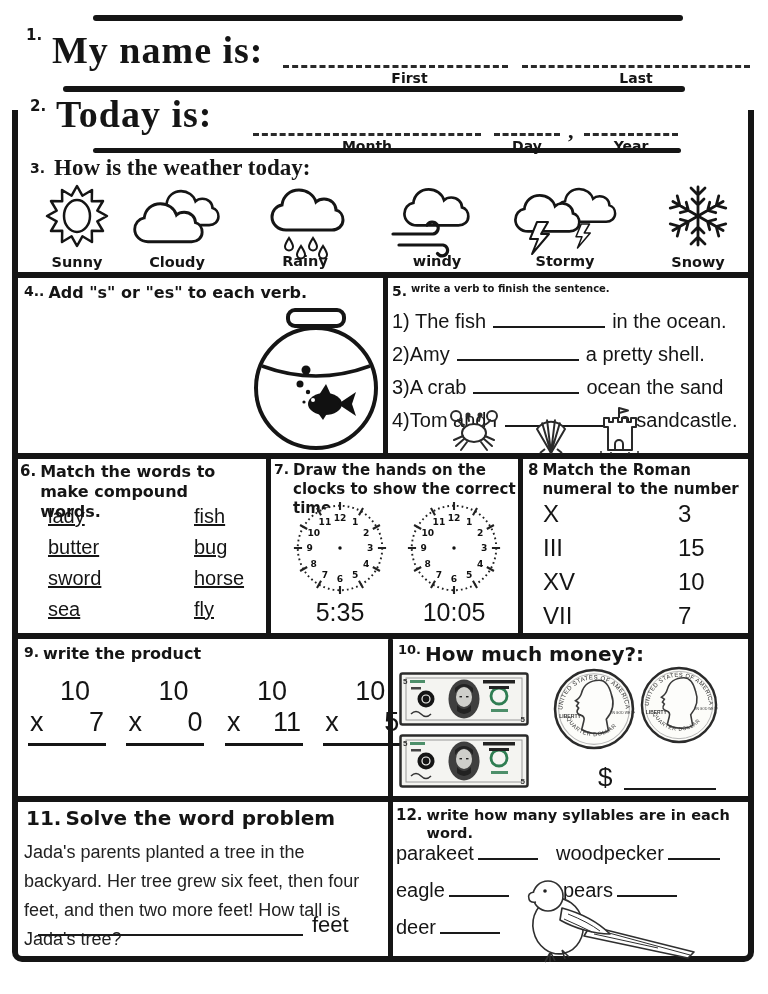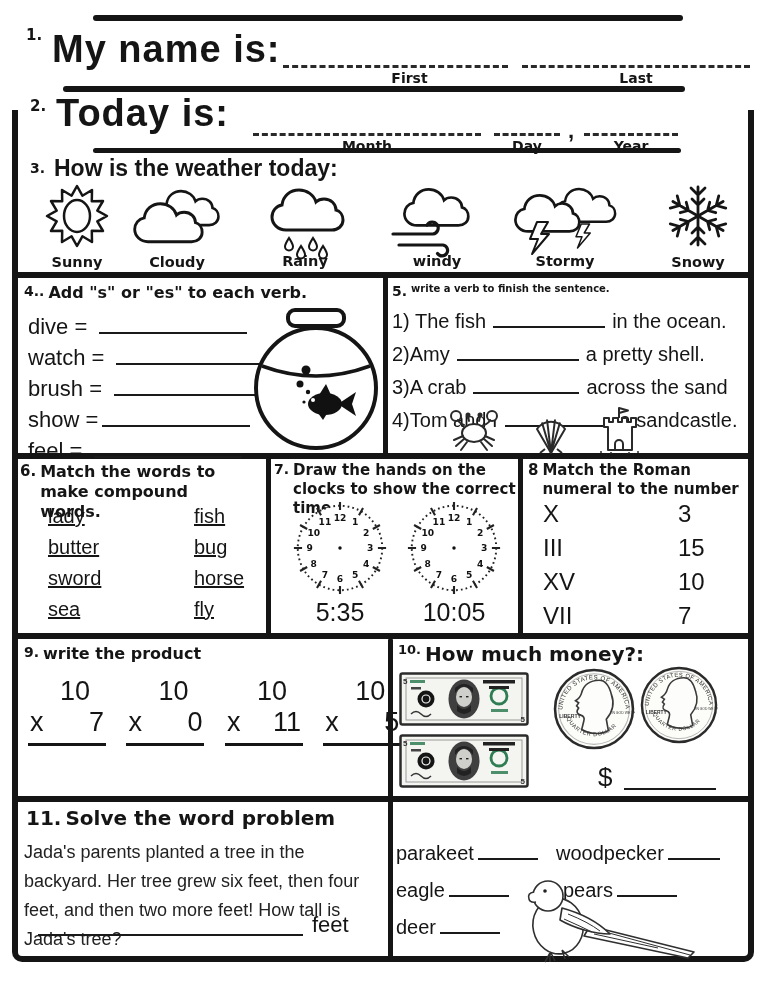--- a/index.html
+++ b/index.html
@@ -1,21 +1,21 @@
 <!DOCTYPE html>
 <html><head>
 <meta charset="utf-8">
 <style>
   * { margin:0; padding:0; box-sizing:border-box; }
   html,body { background:#fff; }
   #canvas {
     position:relative; width:768px; height:994px; background:#fff;
     font-family:"Liberation Sans", sans-serif; color:#151515; overflow:hidden;
   }
-  .hand { font-family:Liberation Sans, sans-serif; font-weight:700; }
+  .hand { font-family:Liberation Serif, serif; font-weight:700; }
   .abs { position:absolute; }
   .sep { position:absolute; background:#151515; border-radius:3px; }
   .vsep { position:absolute; background:#151515; border-radius:3px; }
   .outer-box {
     position:absolute; left:12px; top:110px; width:742px; height:852px;
     border:6px solid #151515; border-top:none; border-radius:0 0 10px 10px;
   }
   .big-num { font-size:15px; font-weight:700; font-family:"DejaVu Sans",sans-serif; }
   .big-title { font-size:38px; letter-spacing:1px; }
   .dashline { position:absolute; border-bottom:3px dashed #2a2a2a; height:20px; }
@@ -175,27 +175,20 @@
       </g>
         </svg>
       </div>
     <div class="wlabel">Snowy</div>
   </div>
 
   <div class="cell-title" style="left:24px;top:283px;width:350px">
     <span class="snum" style="font-size:14px">4..</span>
     <span class="stitle" style="font-size:16px">Add "s" or "es" to each verb.</span>
   </div>
-  <div class="abs" style="left:28px;top:310px">
-    <div class="verb-row"><span>dive =</span><span class="blank"></span></div>
-    <div class="verb-row"><span>watch =</span><span class="blank"></span></div>
-    <div class="verb-row"><span>brush =</span><span class="blank"></span></div>
-    <div class="verb-row"><span>show =</span><span class="blank" style="margin-left:4px"></span></div>
-    <div class="verb-row"><span>feel =</span><span class="blank"></span></div>
-  </div>
   <svg class="abs" style="left:250px;top:306px" width="132" height="146" viewBox="0 0 132 146">
     <circle cx="66" cy="82" r="60" fill="#fff" stroke="#151515" stroke-width="4"></circle>
     <rect x="38" y="4" width="56" height="16" rx="7" fill="#fff" stroke="#151515" stroke-width="4"></rect>
     <path d="M12,60 Q66,80 120,60" fill="none" stroke="#151515" stroke-width="3.5"></path>
     <g fill="#111">
       <ellipse cx="75" cy="98" rx="17" ry="11"></ellipse>
       <polygon points="88,98 106,86 102,98 106,110"></polygon>
       <polygon points="69,89 76,78 81,89"></polygon>
       <polygon points="68,107 73,114 78,106"></polygon>
       <circle cx="56" cy="64" r="4.5"></circle>
@@ -206,21 +199,21 @@
     <circle cx="63" cy="94" r="2" fill="#fff"></circle>
   </svg>
 
   <div class="cell-title" style="left:392px;top:283px;width:356px">
     <span class="snum" style="font-size:14px">5.</span>
     <span class="stitle" style="font-size:10px">write a verb to finish the sentence.</span>
   </div>
   <div class="abs" style="left:392px;top:308px;width:358px">
     <div class="sent-row"><span>1) The fish</span><span class="blank"></span><span>in the ocean.</span></div>
     <div class="sent-row"><span>2)Amy</span><span class="blank" style="width:122px"></span><span>a pretty shell.</span></div>
-    <div class="sent-row"><span>3)A crab</span><span class="blank" style="width:106px"></span><span>across the sand</span></div>
+    <div class="sent-row"><span>3)A crab</span><span class="blank" style="width:106px"></span><span>ocean the sand</span></div>
     <div class="sent-row"><span>4)Tom and I</span><span class="blank" style="width:108px"></span><span>a sandcastle.</span></div>
   </div>
   <svg class="abs" style="left:448px;top:408px" width="52" height="46" viewBox="0 0 52 46">
     <g fill="#fff" stroke="#2a2a2a" stroke-width="2" stroke-linecap="round">
       <circle cx="8" cy="8" r="5"></circle>
         <circle cx="44" cy="8" r="5"></circle>
       <path d="M16,17 q-5,-2 -6,-5 M36,17 q5,-2 6,-5" fill="none"></path>
       <path d="M21,13 l-1,-5 M31,13 l1,-5" fill="none"></path>
       <circle cx="20" cy="7" r="1.5" fill="#2a2a2a"></circle>
         <circle cx="32" cy="7" r="1.5" fill="#2a2a2a"></circle>
@@ -435,20 +428,24 @@
   <div class="abs blank" style="left:624px;top:762px;width:92px;height:28px"></div>
 
   <div class="cell-title" style="left:26px;top:806px;width:350px">
     <span class="snum" style="font-size:20px">11.</span>
     <span class="stitle" style="font-size:20px">Solve the word problem</span>
   </div>
   <div class="abs" style="left:24px;top:838px;width:360px;font-size:18px;line-height:29px;color:#222">Jada's parents planted a tree in the backyard. Her tree grew six feet, then four feet, and then two more feet! How tall is Jada's tree?</div>
   <div class="abs blank" style="left:38px;top:908px;width:265px;height:28px"></div>
   <div class="abs" style="left:312px;top:912px;font-size:22px">feet</div>
 
+  <div class="cell-title" style="left:396px;top:806px;width:356px">
+    <span class="snum" style="font-size:15px">12.</span>
+    <span class="stitle" style="font-size:14.5px">write how many syllables are in each word.</span>
+  </div>
   <div class="syll-pair" style="left:396px;top:840px"><span>parakeet</span><span class="blank"></span></div>
   <div class="syll-pair" style="left:556px;top:840px"><span>woodpecker</span><span class="blank" style="width:52px"></span></div>
   <div class="syll-pair" style="left:396px;top:877px"><span>eagle</span><span class="blank"></span></div>
   <div class="syll-pair" style="left:563px;top:877px"><span>pears</span><span class="blank"></span></div>
   <div class="syll-pair" style="left:396px;top:914px"><span>deer</span><span class="blank"></span></div>
   <svg class="abs" style="left:498px;top:876px" width="200" height="90" viewBox="0 0 200 90">
     <g stroke="#2f2f2f" stroke-width="1.6" fill="#fff" stroke-linejoin="round">
       <polygon points="92,50 196,76 190,82 86,60"></polygon>
       <path d="M100,54 L192,79 M96,58 L160,72" fill="none" stroke-width="1"></path>
       <ellipse cx="60" cy="50" rx="25" ry="28" transform="rotate(-12 60 50)"></ellipse>

